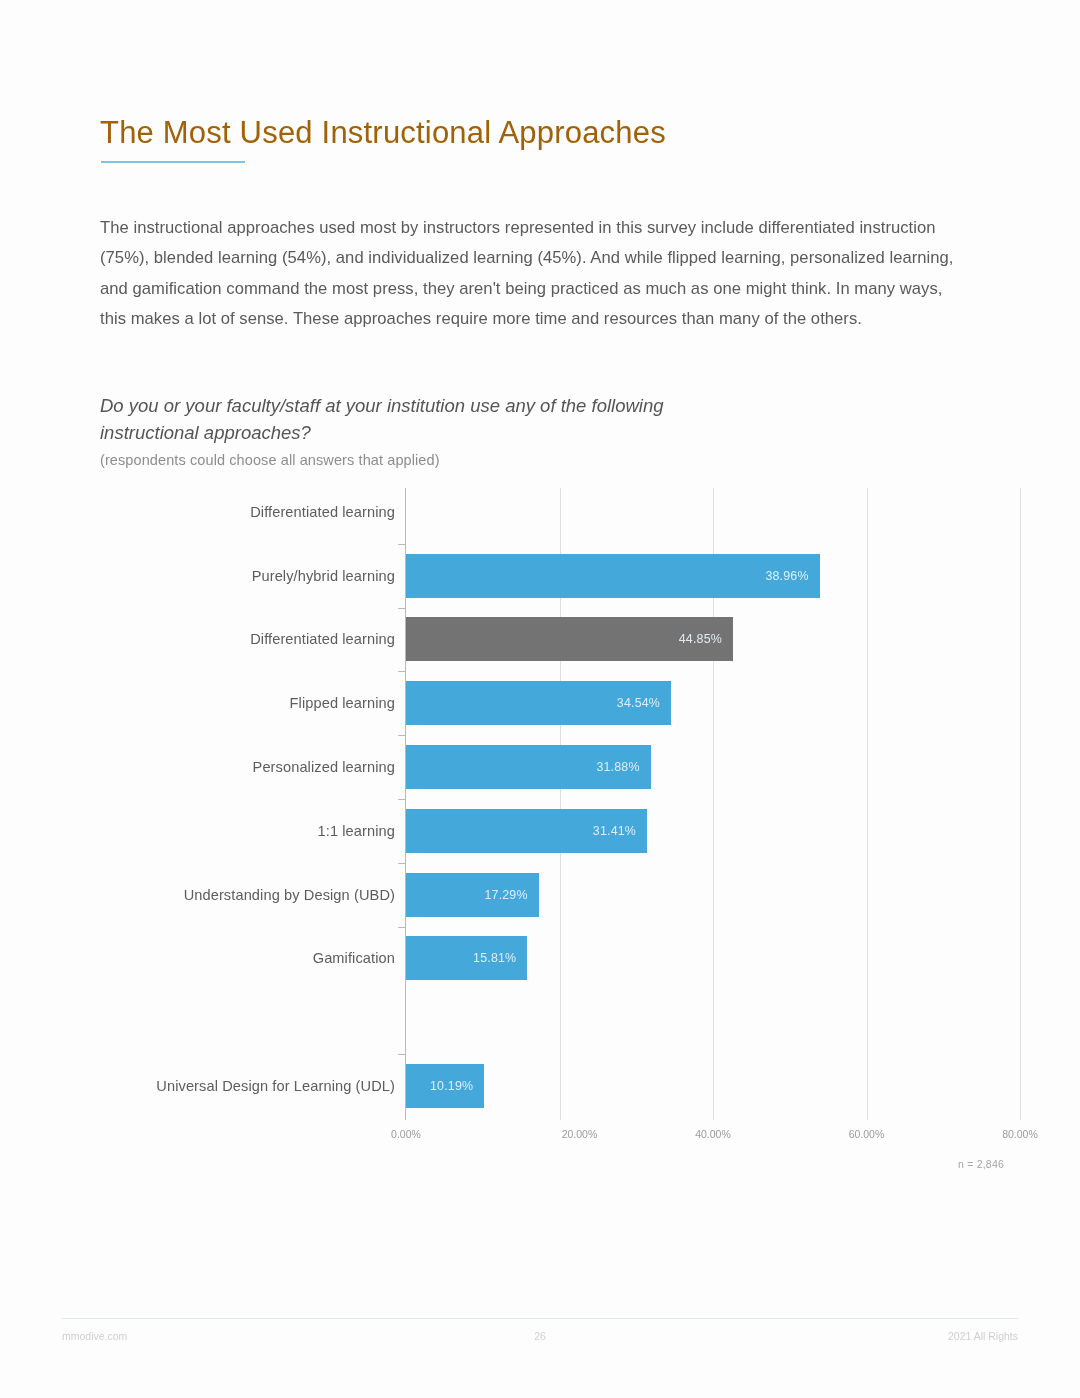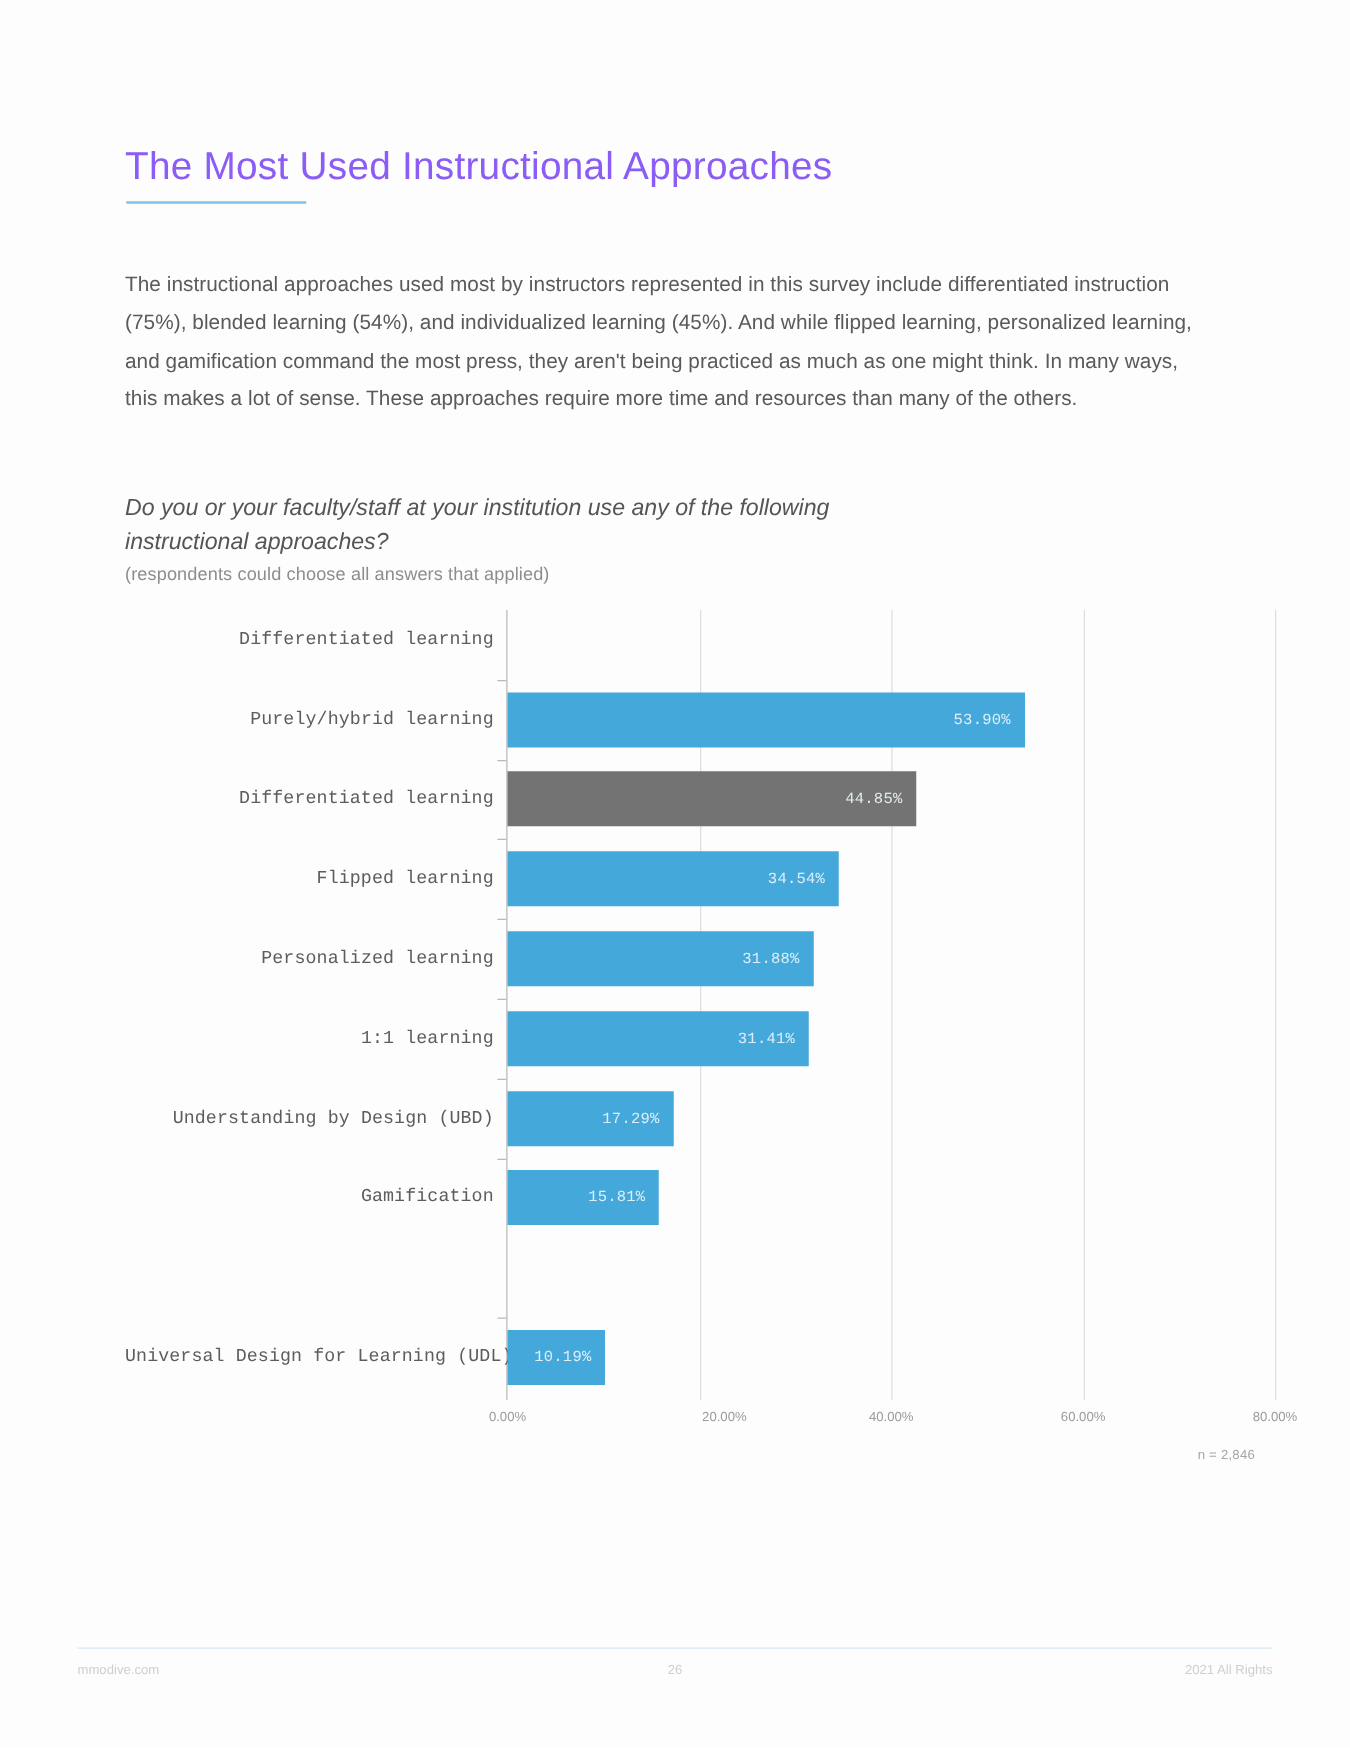--- a/index.html
+++ b/index.html
@@ -23,21 +23,21 @@
   }
 
   
   .title {
     position: absolute;
     left: 100px;
     top: 94px;
     font-size: 31px;
     font-weight: 400;
     letter-spacing: 0.2px;
-    color: #8b5cf6;
+    color: #a16207;
     white-space: nowrap;
   }
   .title-rule {
     position: absolute;
     left: 101px;
     top: 161px;
     width: 144px;
     height: 2px;
     background: #7ec4e4;
   }
@@ -105,21 +105,20 @@
     width: 920px;
     height: 640px;
   }
   .row {
     position: absolute;
     left: 0;
     width: 920px;
     height: 63.8px;
     display: flex;
     align-items: center;
-    font-family: Liberation Mono, monospace;
   }
   .cat-label {
     position: absolute;
     left: 0;
     width: 295px;
     text-align: right;
     font-size: 14.6px;
     color: #5d5d5d;
     letter-spacing: 0.1px;
     white-space: nowrap;
@@ -216,21 +215,21 @@
         <div class="gridline" style="left: 920px;"></div>
       </div>
     <div class="rows">
         <div class="row" style="top: 0px;">
           <span class="cat-label">Differentiated learning</span>
         </div>
         <div class="row" style="top: 63.8px;">
           <span class="cat-label">Purely/hybrid learning</span>
           <div class="tick-mark" style="top: 0px;"></div>
           <div class="bar" style="width: 413.682px; background: rgb(69, 168, 219);">
-            <span class="bar-value">53.90%</span>
+            <span class="bar-value">38.96%</span>
           </div>
         </div>
         <div class="row" style="top: 127.6px;">
           <span class="cat-label">Differentiated learning</span>
           <div class="tick-mark" style="top: 0px;"></div>
           <div class="bar" style="width: 327px; background: #737373;">
             <span class="bar-value">44.85%</span>
           </div>
         </div>
         <div class="row" style="top: 191.4px;">

